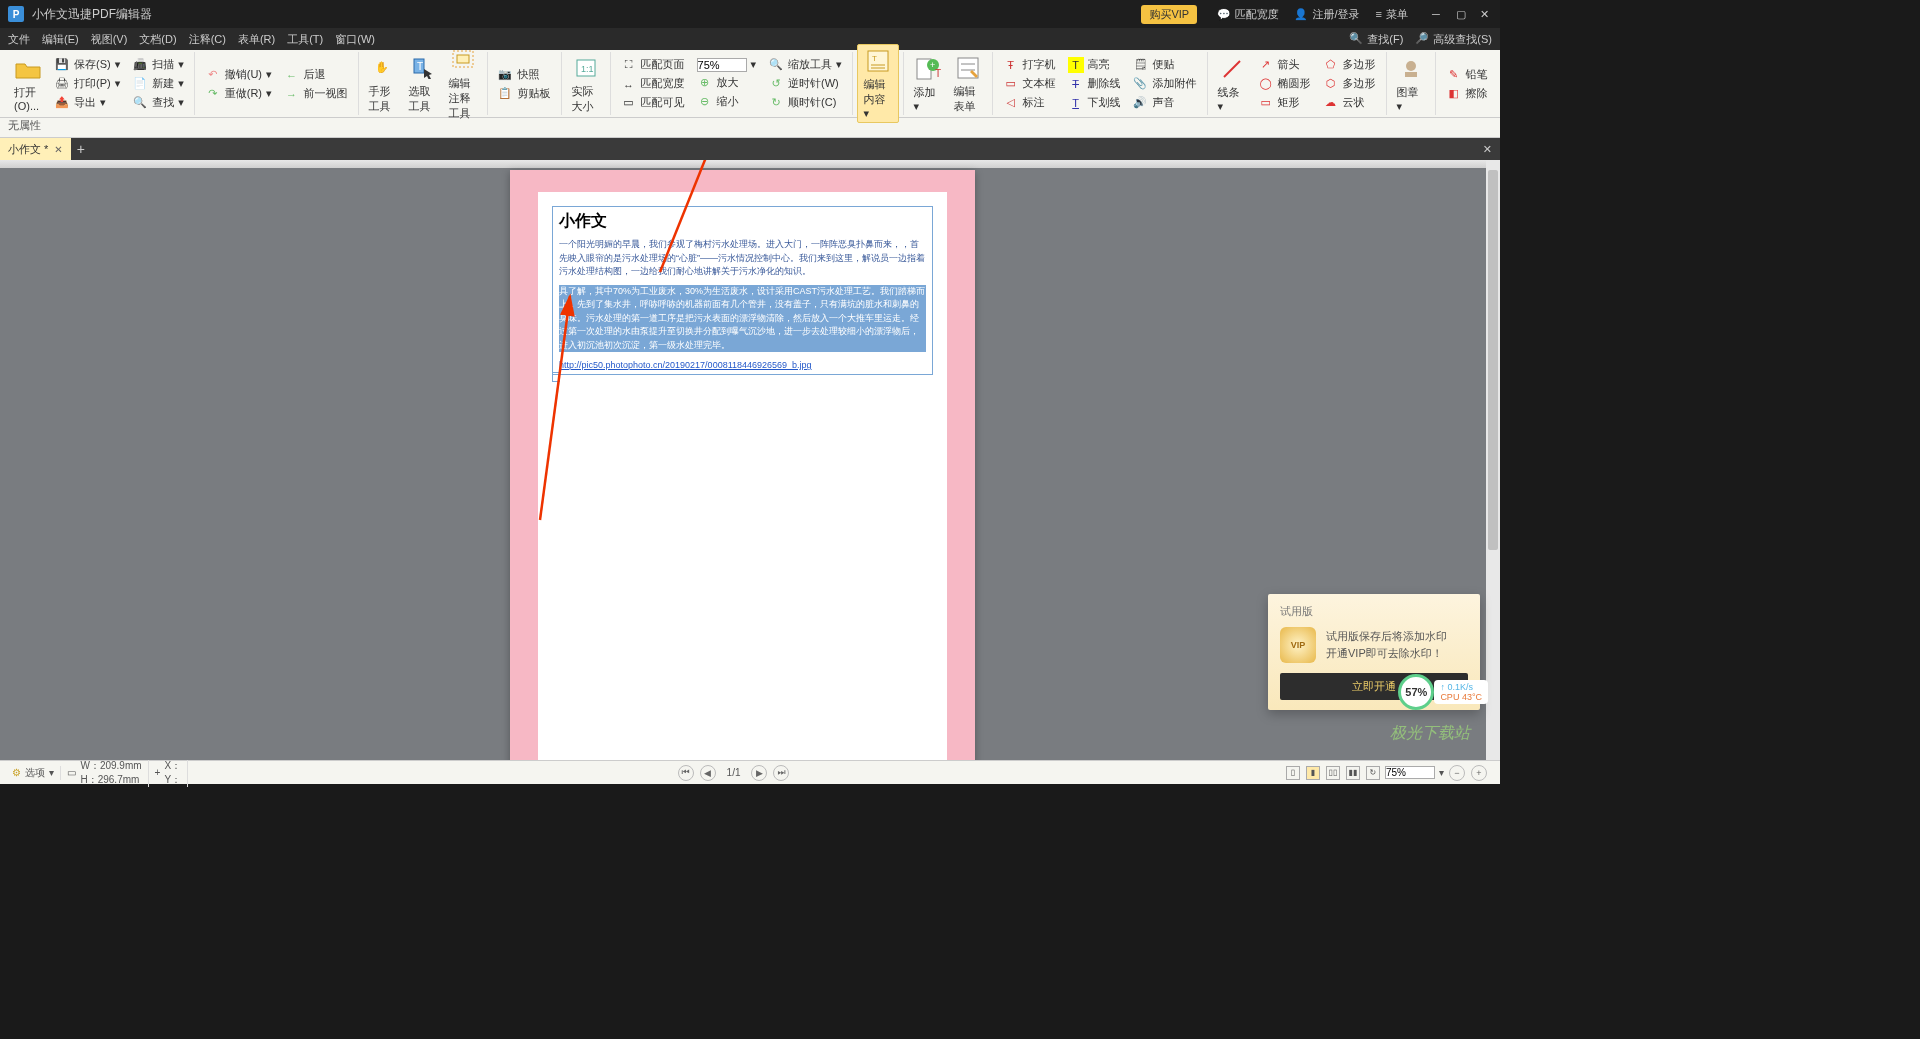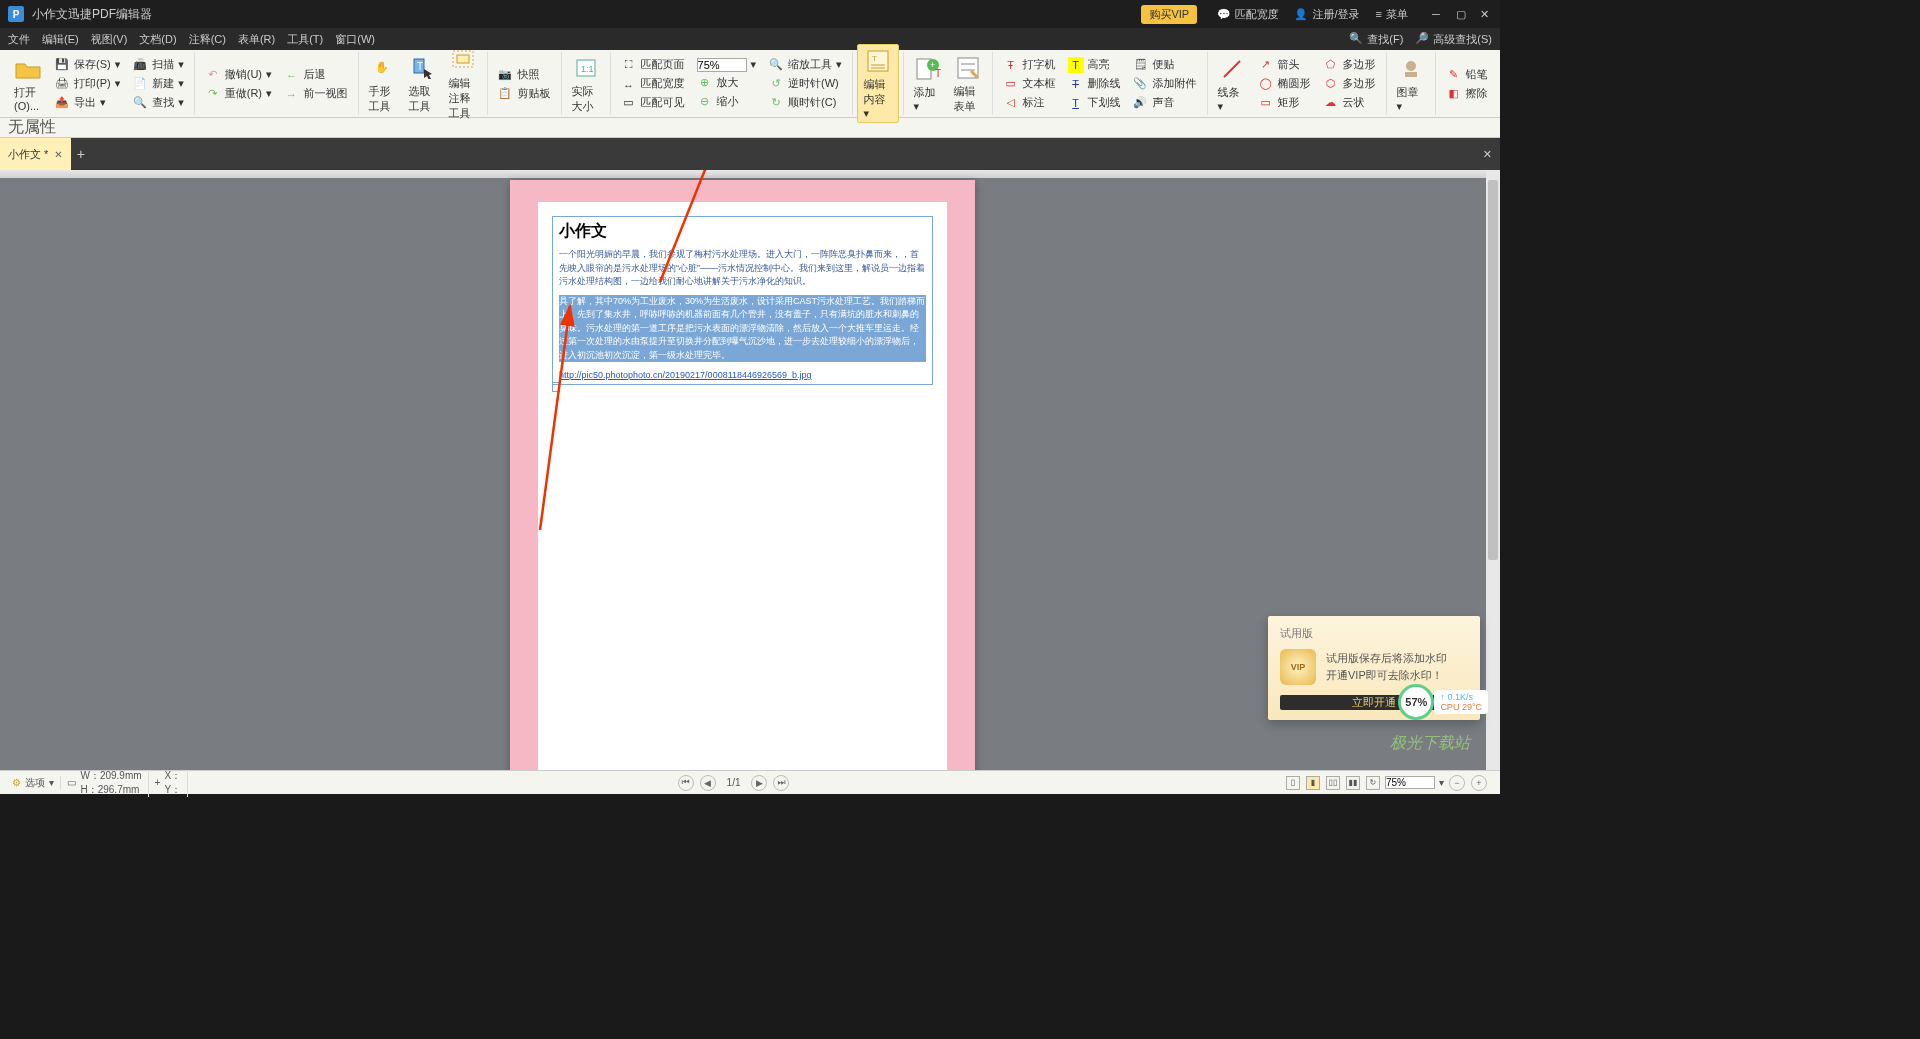--- a/index.html
+++ b/index.html
@@ -28,24 +28,24 @@
 .tbig { display: flex; flex-direction: column; align-items: center; justify-content: center; padding: 2px 6px; cursor: pointer; }
 .tbig.highlighted { background: #ffe9a8; border: 1px solid #e8c860; border-radius: 2px; }
 .tbig .ic { width: 28px; height: 28px; display: flex; align-items: center; justify-content: center; }
 .tbig .lbl { font-size: 11px; margin-top: 2px; }
 .tcol { display: flex; flex-direction: column; gap: 1px; padding: 0 2px; }
 .tsmall { display: flex; align-items: center; gap: 4px; padding: 1px 4px; cursor: pointer; white-space: nowrap; }
 .tsmall .sic { width: 16px; height: 16px; display: flex; align-items: center; justify-content: center; }
 .zoomsel { font-size: 11px; border: 1px solid #aaa; width: 50px; }
 
 
-.propbar { height: 20px; background: #f5f5f0; border-bottom: 1px solid #ccc; padding: 0 8px; display: flex; align-items: center; font-size: 16px; color: #555; }
-
-
-.tabbar { height: 32px; background: #3a3a3a; display: flex; align-items: center; }
+.propbar { height: 20px; background: #f5f5f0; border-bottom: 1px solid #ccc; padding: 0 8px; display: flex; align-items: flex-start; font-size: 11px; color: #555; }
+
+
+.tabbar { height: 22px; background: #3a3a3a; display: flex; align-items: center; }
 .tab { background: #fff0b8; color: #333; padding: 2px 8px; font-size: 11px; display: flex; align-items: center; gap: 6px; height: 100%; }
 .tab .close { font-size: 10px; color: #666; }
 .tabadd { color: #ccc; padding: 0 6px; font-size: 14px; }
 .tabbar .tclose { margin-left: auto; color: #ccc; padding: 0 8px; }
 
 
 .docarea { height: 600px; background: #797c80; position: relative; overflow: hidden; }
 .docarea .hscroll { position: absolute; top: 0; left: 0; right: 14px; height: 8px; background: linear-gradient(#e8e8e8,#d0d0d0); }
 .docarea .vscroll { position: absolute; top: 0; right: 0; bottom: 0; width: 14px; background: #e8e8e8; }
 .docarea .vscroll .vthumb { position: absolute; top: 10px; left: 2px; right: 2px; height: 380px; background: #c0c0c0; border-radius: 2px; }
@@ -62,21 +62,21 @@
 .arrow { position: absolute; pointer-events: none; }
 .arrow svg { overflow: visible; }
 
 
 .trial { position: absolute; right: 20px; bottom: 50px; width: 212px; background: linear-gradient(#fdf4de,#f9e8bb); border-radius: 2px; box-shadow: 0 4px 12px rgba(0,0,0,.25); padding: 10px 12px; font-size: 11px; color: #555; }
 .trial .tt { font-size: 11px; color: #777; margin-bottom: 8px; }
 .trial .row { display: flex; align-items: center; gap: 10px; }
 .trial .vipic { width: 36px; height: 36px; background: radial-gradient(#fff3c7,#e8b84a); border-radius: 6px; display:flex; align-items:center; justify-content:center; font-size:9px; color:#a06a10; font-weight:bold; }
 .trial .txts { flex: 1; }
 .trial .txts div { margin: 2px 0; }
-.trial .cta { background: #2d2d2d; color: #e8c967; text-align: center; margin-top: 10px; border-radius: 2px; }
+.trial .cta { background: #2d2d2d; color: #e8c967; text-align: center; padding: 6px; margin-top: 10px; border-radius: 2px; }
 
 
 .syswidget { position: absolute; right: 12px; bottom: 50px; display: flex; align-items: center; }
 .circ { width: 36px; height: 36px; border-radius: 50%; border: 3px solid #5ecf8b; background: #fff; display: flex; align-items: center; justify-content: center; font-size: 11px; font-weight: bold; color: #333; }
 .netbox { background: #fff; border-radius: 4px; padding: 2px 6px; font-size: 9px; color: #666; }
 .netbox .k { color: #55b6e6; }
 .netbox .t { color: #e87838; }
 .watermark { position: absolute; right: 30px; bottom: 16px; font-size: 16px; color: #9ad07a; opacity: .8; font-style: italic; }
 
 
@@ -532,21 +532,21 @@
     </div>
     <div class="cta">立即开通</div>
   </div>
 
   <div class="syswidget">
     <div class="circ">
         <span>57%</span>
       </div>
     <div class="netbox">
       <div class="k"><span>↑</span> <span>0.1K/s</span></div>
-      <div class="t">CPU 29°C</div>
+      <div class="t">CPU 43°C</div>
     </div>
   </div>
   <div class="watermark">极光下载站</div>
 </div>
 
 <div class="footer">
   <div class="fsec">
     <span style="color:#c9a227">⚙</span>
     <span>选项</span>
     <span>▾</span>

